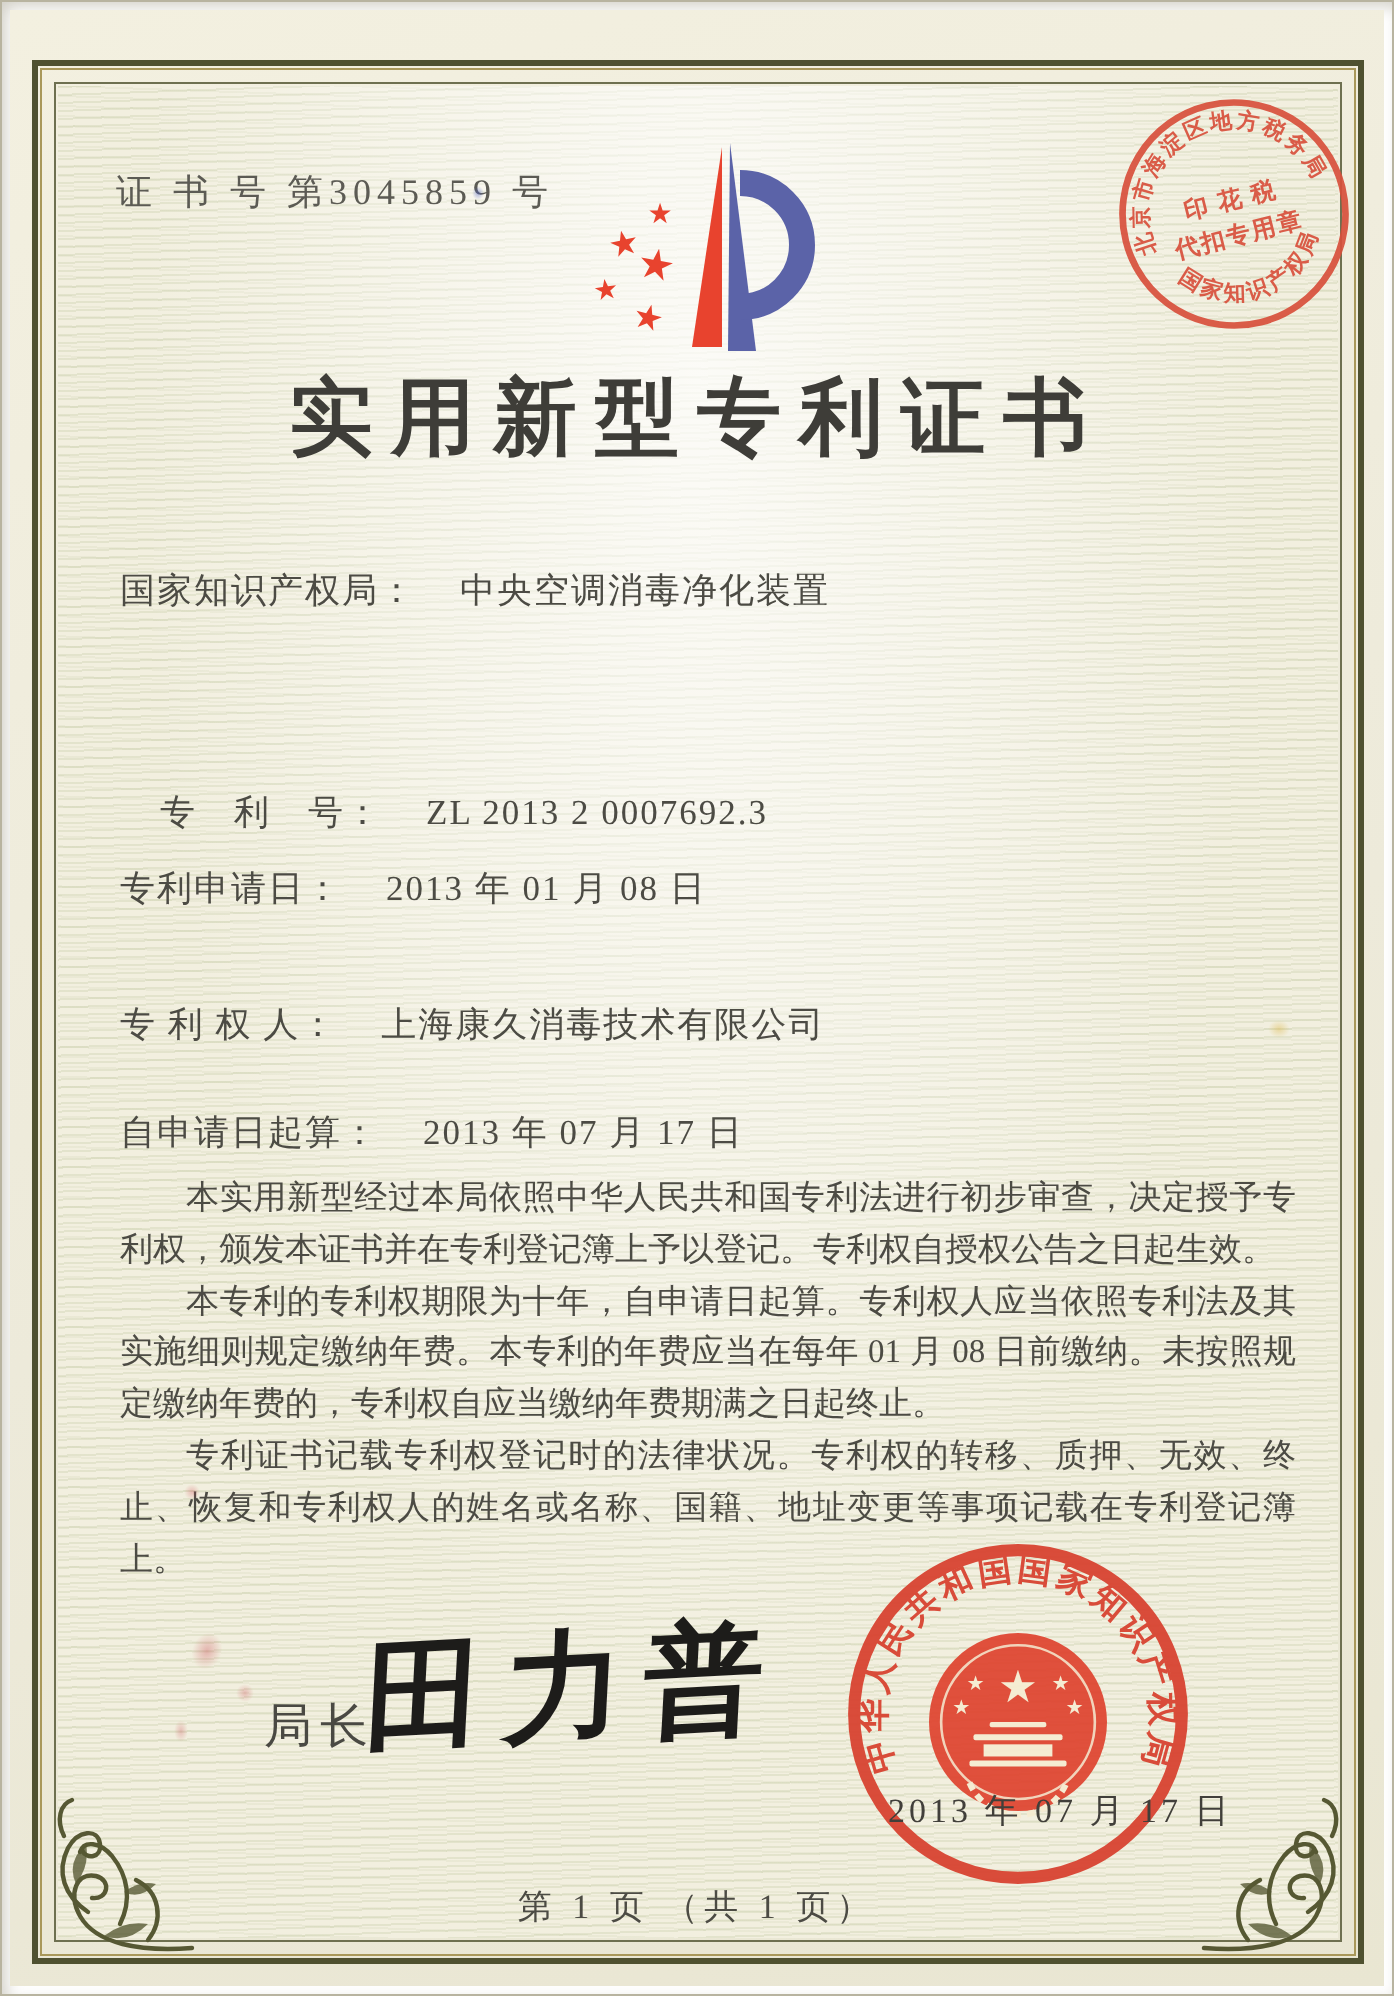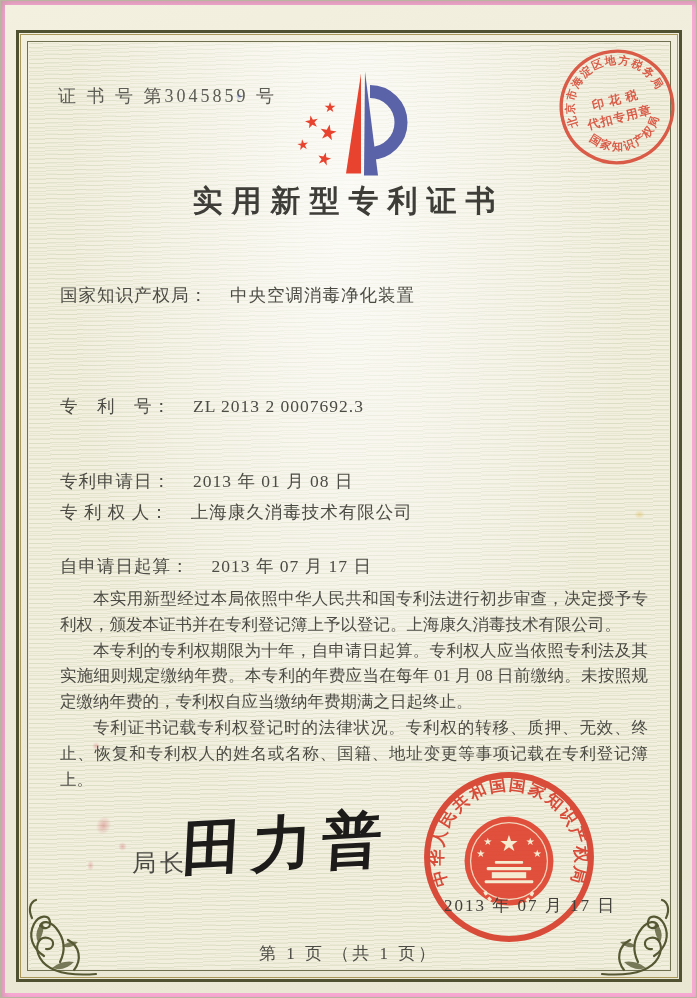--- a/index.html
+++ b/index.html
@@ -1,47 +1,47 @@
 <!DOCTYPE html>
 <html><head>
 <meta charset="utf-8">
 <style>
   * { margin:0; padding:0; box-sizing:border-box; }
   html,body { width:697px; height:998px; }
   body { font-family:"Liberation Serif","DejaVu Serif",serif; background:#d8d4c0; }
-  .page { position:relative; width:697px; height:998px; background:#f9a8d4; overflow:hidden;
+  .page { position:relative; width:697px; height:998px; background:#ffffff; overflow:hidden;
           box-shadow: inset 0 0 0 1px #b8b4a0, inset 3px 3px 8px rgba(120,115,90,.35); }
   .paper { position:absolute; inset:5px; background:linear-gradient(160deg,#f3f0e0 0%,#edeada 55%,#e9e6d2 100%); }
 
   
   .frame-outer { position:absolute; left:16px; top:30px; width:666px; height:952px;
                  border:3px solid #4f5130; }
   .frame-gold  { position:absolute; inset:1px; border:1px solid #a9985a; }
   .frame-inner { position:absolute; inset:6px; border:1px solid #6e7050; }
   .cert-area   { position:absolute; inset:1px; background:#f2efdf;
     background-image:
       radial-gradient(ellipse at 50% 16%, rgba(255,255,255,0.75), rgba(255,255,255,0) 62%),
       repeating-linear-gradient(178deg, rgba(152,168,110,0.17) 0px, rgba(152,168,110,0.17) 1px, rgba(0,0,0,0) 1px, rgba(0,0,0,0) 4px),
       repeating-linear-gradient(2deg, rgba(152,168,110,0.09) 0px, rgba(152,168,110,0.09) 1px, rgba(0,0,0,0) 1px, rgba(0,0,0,0) 5px);
   }
 
   .cert-number { position:absolute; left:58px; top:84px; font-size:18px; letter-spacing:3px;
                  color:#5c5b54; }
   .title { position:absolute; left:0; top:181px; width:100%; text-align:center;
-           font-size:30px; font-weight:700; letter-spacing:9px; color:#3e3d38; }
+           font-size:42px; font-weight:700; letter-spacing:9px; color:#3e3d38; }
 
   .logo { position:absolute; left:284px; top:66px; width:160px; height:118px; }
 
   .tax-stamp { position:absolute; left:556px; top:46px; width:122px; height:122px;
                transform:rotate(-14deg); opacity:.92; }
 
   .field { position:absolute; left:60px; font-size:17.5px; color:#4c4b44; letter-spacing:1px;
            white-space:nowrap; }
   .field .val { margin-left:6px;padding-left:16px; }
-  .f0{top:283px;} .f1{top:341px;} .f2{top:394px;} .f3{top:469px;} .f4{top:500px;} .f5{top:554px;}
+  .f0{top:283px;} .f1{top:341px;} .f2{top:394px;margin-left:20px;} .f3{top:432px;} .f4{top:500px;} .f5{top:554px;}
 
   .body-text { position:absolute; left:60px; top:586px; width:588px; font-size:16.5px;
                line-height:25.8px; color:#4c4b44; text-align:justify; }
   .body-text p { text-indent:2em; margin:0; }
 
   .chief-label { position:absolute; left:132px; top:847px; font-size:24px; letter-spacing:4px;
                  color:#4a4943; font-family:"Liberation Sans","DejaVu Sans",sans-serif; }
   .signature { position:absolute; left:182px; top:804px; font-size:60px; font-weight:700;
                color:#1d1c1a; letter-spacing:10px; transform:rotate(-3deg) skewX(-6deg);
                font-family:"Liberation Serif","DejaVu Serif",serif; }
@@ -127,21 +127,21 @@
     <span>专利申请日：</span><span class="val">2013 年 01 月 08 日</span>
   </div>
   <div class="field f4">
     <span>专 利 权 人：</span><span class="val">上海康久消毒技术有限公司</span>
   </div>
   <div class="field f5">
     <span>自申请日起算：</span><span class="val">2013 年 07 月 17 日</span>
   </div>
 
   <div class="body-text">
-    <p>本实用新型经过本局依照中华人民共和国专利法进行初步审查，决定授予专利权，颁发本证书并在专利登记簿上予以登记。上海康久消毒技术有限公司。</p>
+    <p>本实用新型经过本局依照中华人民共和国专利法进行初步审查，决定授予专利权，颁发本证书并在专利登记簿上予以登记。专利权自授权公告之日起生效。</p>
     <p>本专利的专利权期限为十年，自申请日起算。专利权人应当依照专利法及其实施细则规定缴纳年费。本专利的年费应当在每年 01 月 08 日前缴纳。未按照规定缴纳年费的，专利权自应当缴纳年费期满之日起终止。</p>
     <p>专利证书记载专利权登记时的法律状况。专利权的转移、质押、无效、终止、恢复和专利权人的姓名或名称、国籍、地址变更等事项记载在专利登记簿上。</p>
   </div>
 
   <div class="chief-label">局长</div>
   <div class="signature">田力普</div>
 
   <svg class="big-seal" viewBox="0 0 176 176">
     <defs>
       <path id="sealRing" d="M 28.2 115.9 A 66 66 0 1 1 147.8 115.9"></path>

